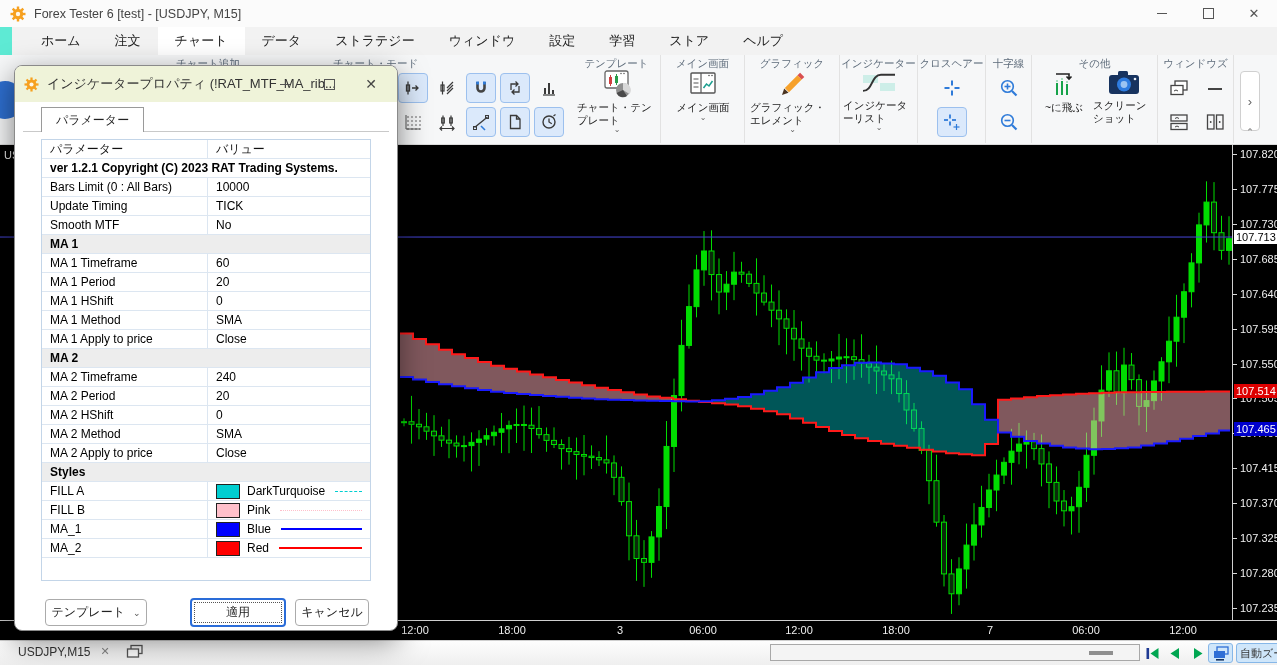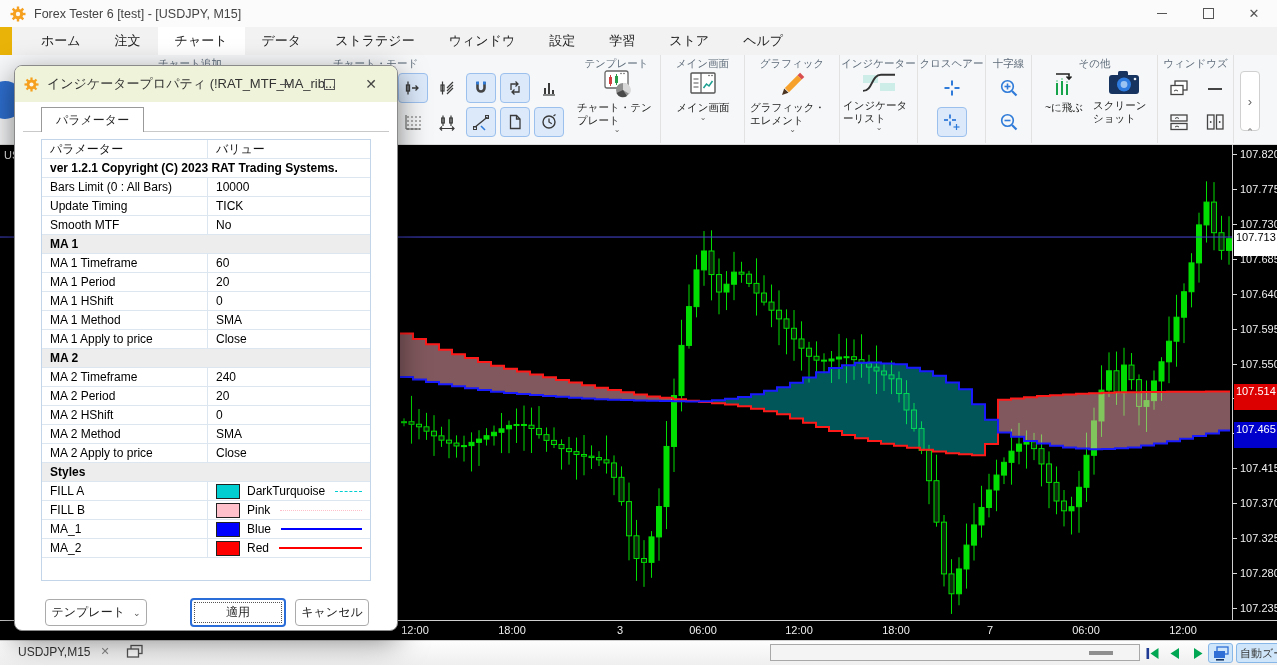--- a/index.html
+++ b/index.html
@@ -1,16 +1,16 @@
 <!DOCTYPE html>
 <html><head>
 <meta charset="utf-8">
 <style>
   html,body{margin:0;padding:0;background:#222;}
-  #app{position:relative;width:1277px;height:665px;overflow:hidden;background:#eab308;
+  #app{position:relative;width:1277px;height:665px;overflow:hidden;background:#5eead4;
        font-family:"Liberation Sans","DejaVu Sans",sans-serif;-webkit-font-smoothing:antialiased;}
   
   #titlebar{position:absolute;left:0;top:0;width:1277px;height:27px;background:#fbfbfb;display:flex;align-items:center;}
   #titlebar .app-title{font-size:12.5px;color:#444;margin-left:8px;}
   .winctl{width:46px;height:27px;display:flex;align-items:center;justify-content:center;color:#555;font-size:13px;}
   #title-controls{position:absolute;right:0;top:0;display:flex;}
   .maxbox{width:9px;height:9px;border:1px solid #555;}
   .minline{width:10px;height:1px;background:#555;}
   
   #menubar{position:absolute;left:12px;top:27px;width:1277px;height:28px;background:#f2f2f2;display:flex;align-items:stretch;padding-left:12px;box-sizing:border-box;}
@@ -27,21 +27,21 @@
   .smallbtn{position:absolute;width:30px;height:30px;border:1px solid transparent;border-radius:4px;display:flex;align-items:center;justify-content:center;box-sizing:border-box;}
   .smallbtn.sel{background:#dbe9fb;border-color:#9cc0ee;}
   .ribbon-edge-btn{position:absolute;border:1px solid #d0d0d0;border-radius:4px;background:#fff;color:#666;display:flex;align-items:center;justify-content:center;}
   
   #chart-root{position:absolute;left:0;top:145px;width:1277px;height:495px;background:#000;}
   #chart-svg{position:absolute;left:0;top:0;}
   #symbol-label{position:absolute;left:4px;top:4px;color:#e8e8e8;font-size:11px;}
   #price-axis{position:absolute;left:1232px;top:0;width:45px;height:475px;border-left:1px solid #cfcfcf;background:#000;}
   .ptick{position:absolute;left:0;width:4px;height:1px;background:#dadada;}
   .plabel{position:absolute;left:7px;color:#f0f0f0;font-size:11px;transform:translateY(-6px);white-space:nowrap;}
-  .pbadge{position:absolute;left:1px;width:44px;height:26px;font-size:11px;line-height:14px;text-align:left;padding-left:2px;box-sizing:border-box;transform:translateY(-7px);}
+  .pbadge{position:absolute;left:1px;width:44px;height:14px;font-size:11px;line-height:14px;text-align:left;padding-left:2px;box-sizing:border-box;transform:translateY(-7px);}
   #time-axis{position:absolute;left:0;top:475px;width:1277px;height:20px;background:#000;border-top:1px solid #cfcfcf;box-sizing:border-box;}
   .tlabel{position:absolute;top:3px;color:#f0f0f0;font-size:11px;transform:translateX(-50%);}
   
   #statusbar{position:absolute;left:0;top:640px;width:1277px;height:25px;background:linear-gradient(#fdfdfd,#efefef);border-top:1px solid #cfcfcf;box-sizing:border-box;}
   #chart-tab{position:absolute;left:18px;top:3px;display:flex;align-items:center;font-size:12px;color:#333;}
   #tab-close{margin-left:10px;color:#888;font-size:11px;}
   #new-chart-icon{margin-left:16px;}
   #hscroll{position:absolute;left:770px;top:3px;width:370px;height:17px;background:#f4f4f4;border:1px solid #a8a8a8;box-sizing:border-box;}
   #hscroll-thumb{position:absolute;left:318px;top:6px;width:24px;height:4px;background:#8f8f8f;}
   .navbtn{position:absolute;top:3px;width:19px;height:18px;display:flex;align-items:center;justify-content:center;}
@@ -105,21 +105,21 @@
       <div class="menu-item">データ</div>
       <div class="menu-item">ストラテジー</div>
       <div class="menu-item">ウィンドウ</div>
       <div class="menu-item">設定</div>
       <div class="menu-item">学習</div>
       <div class="menu-item">ストア</div>
       <div class="menu-item">ヘルプ</div>
     </div>
 
   <div id="ribbon">
-    <span class="peek-label" style="left:158px">チャート追加</span>
+    <span class="peek-label" style="left:176px">チャート追加</span>
     <span class="peek-label" style="left:333px">チャート・モード</span>
     <div style="position:absolute;left:-14px;top:26px;width:38px;height:38px;border-radius:50%;background:#2e6fd0;"></div>
 
 
     <div class="smallbtn sel" style="left:398px;top:18px">
       <svg width="18" height="18" viewBox="0 0 18 18">
           <g stroke="#3a3a3a" fill="none" stroke-width="1.3">
             <line x1="4" y1="2.5" x2="4" y2="15.5"></line>
             <rect x="2.5" y="6" width="3" height="6"></rect>
             <path d="M8 9 h6 M11.5 6.5 L14 9 l-2.5 2.5"></path>

